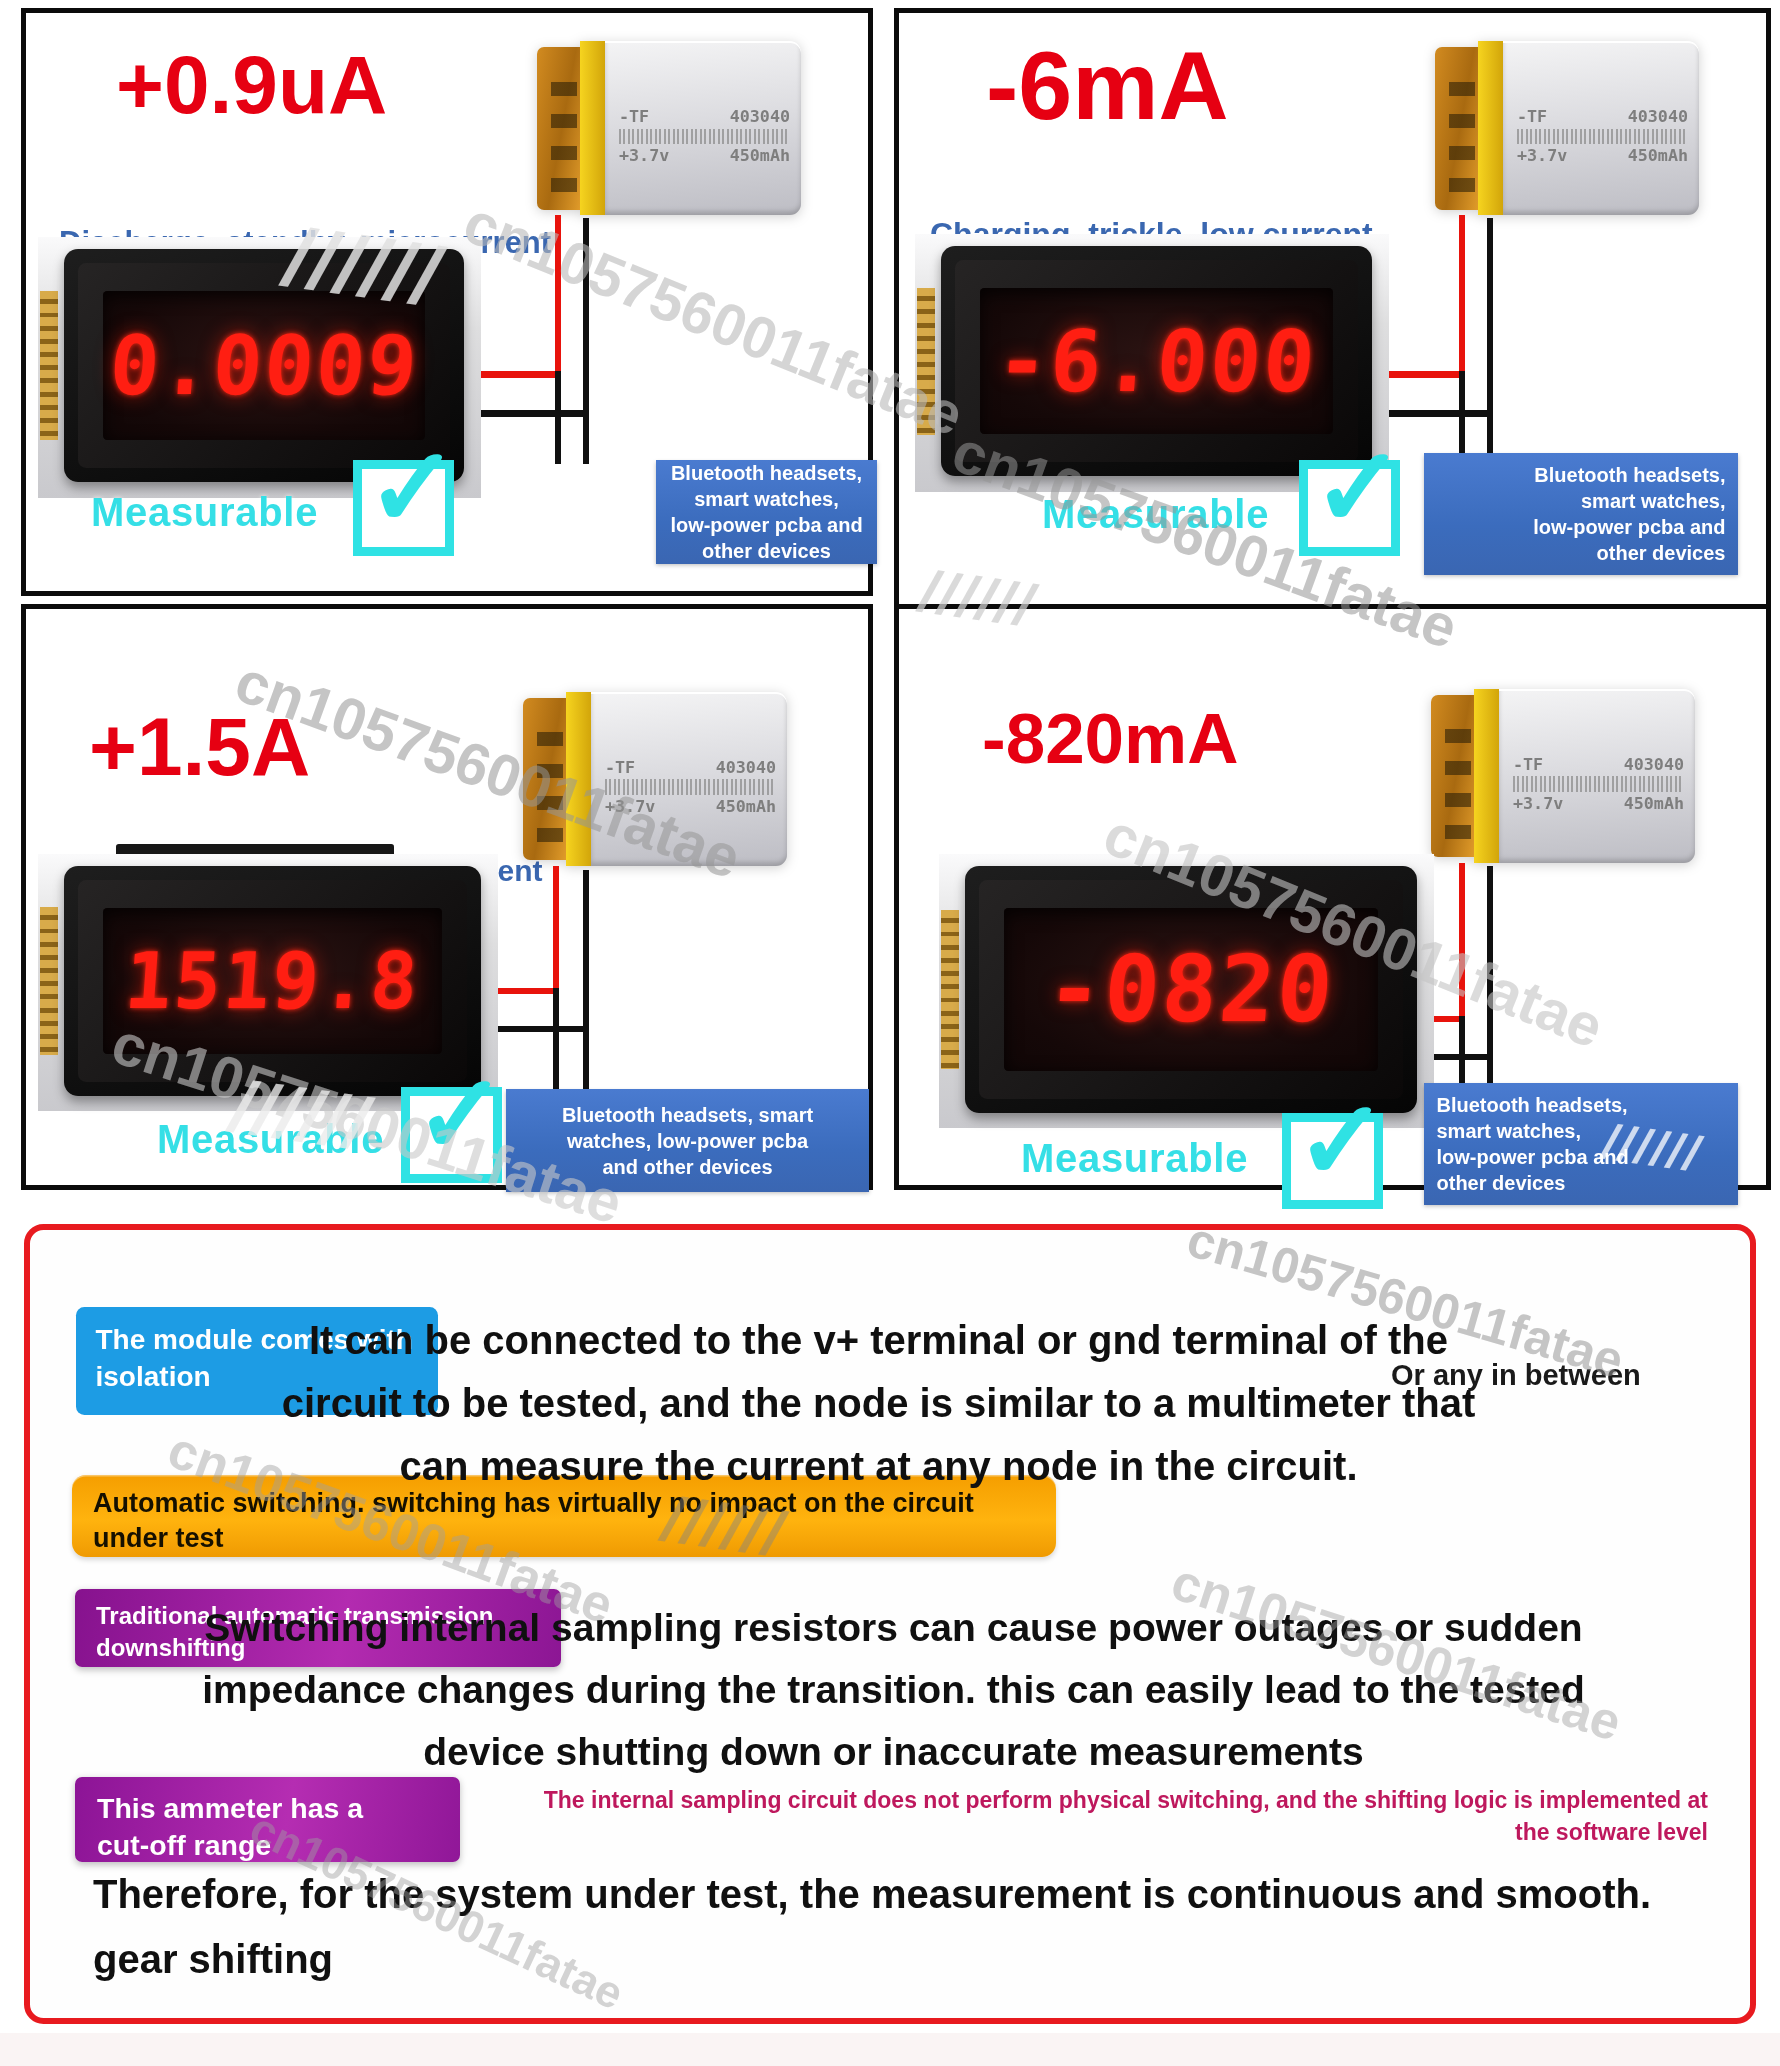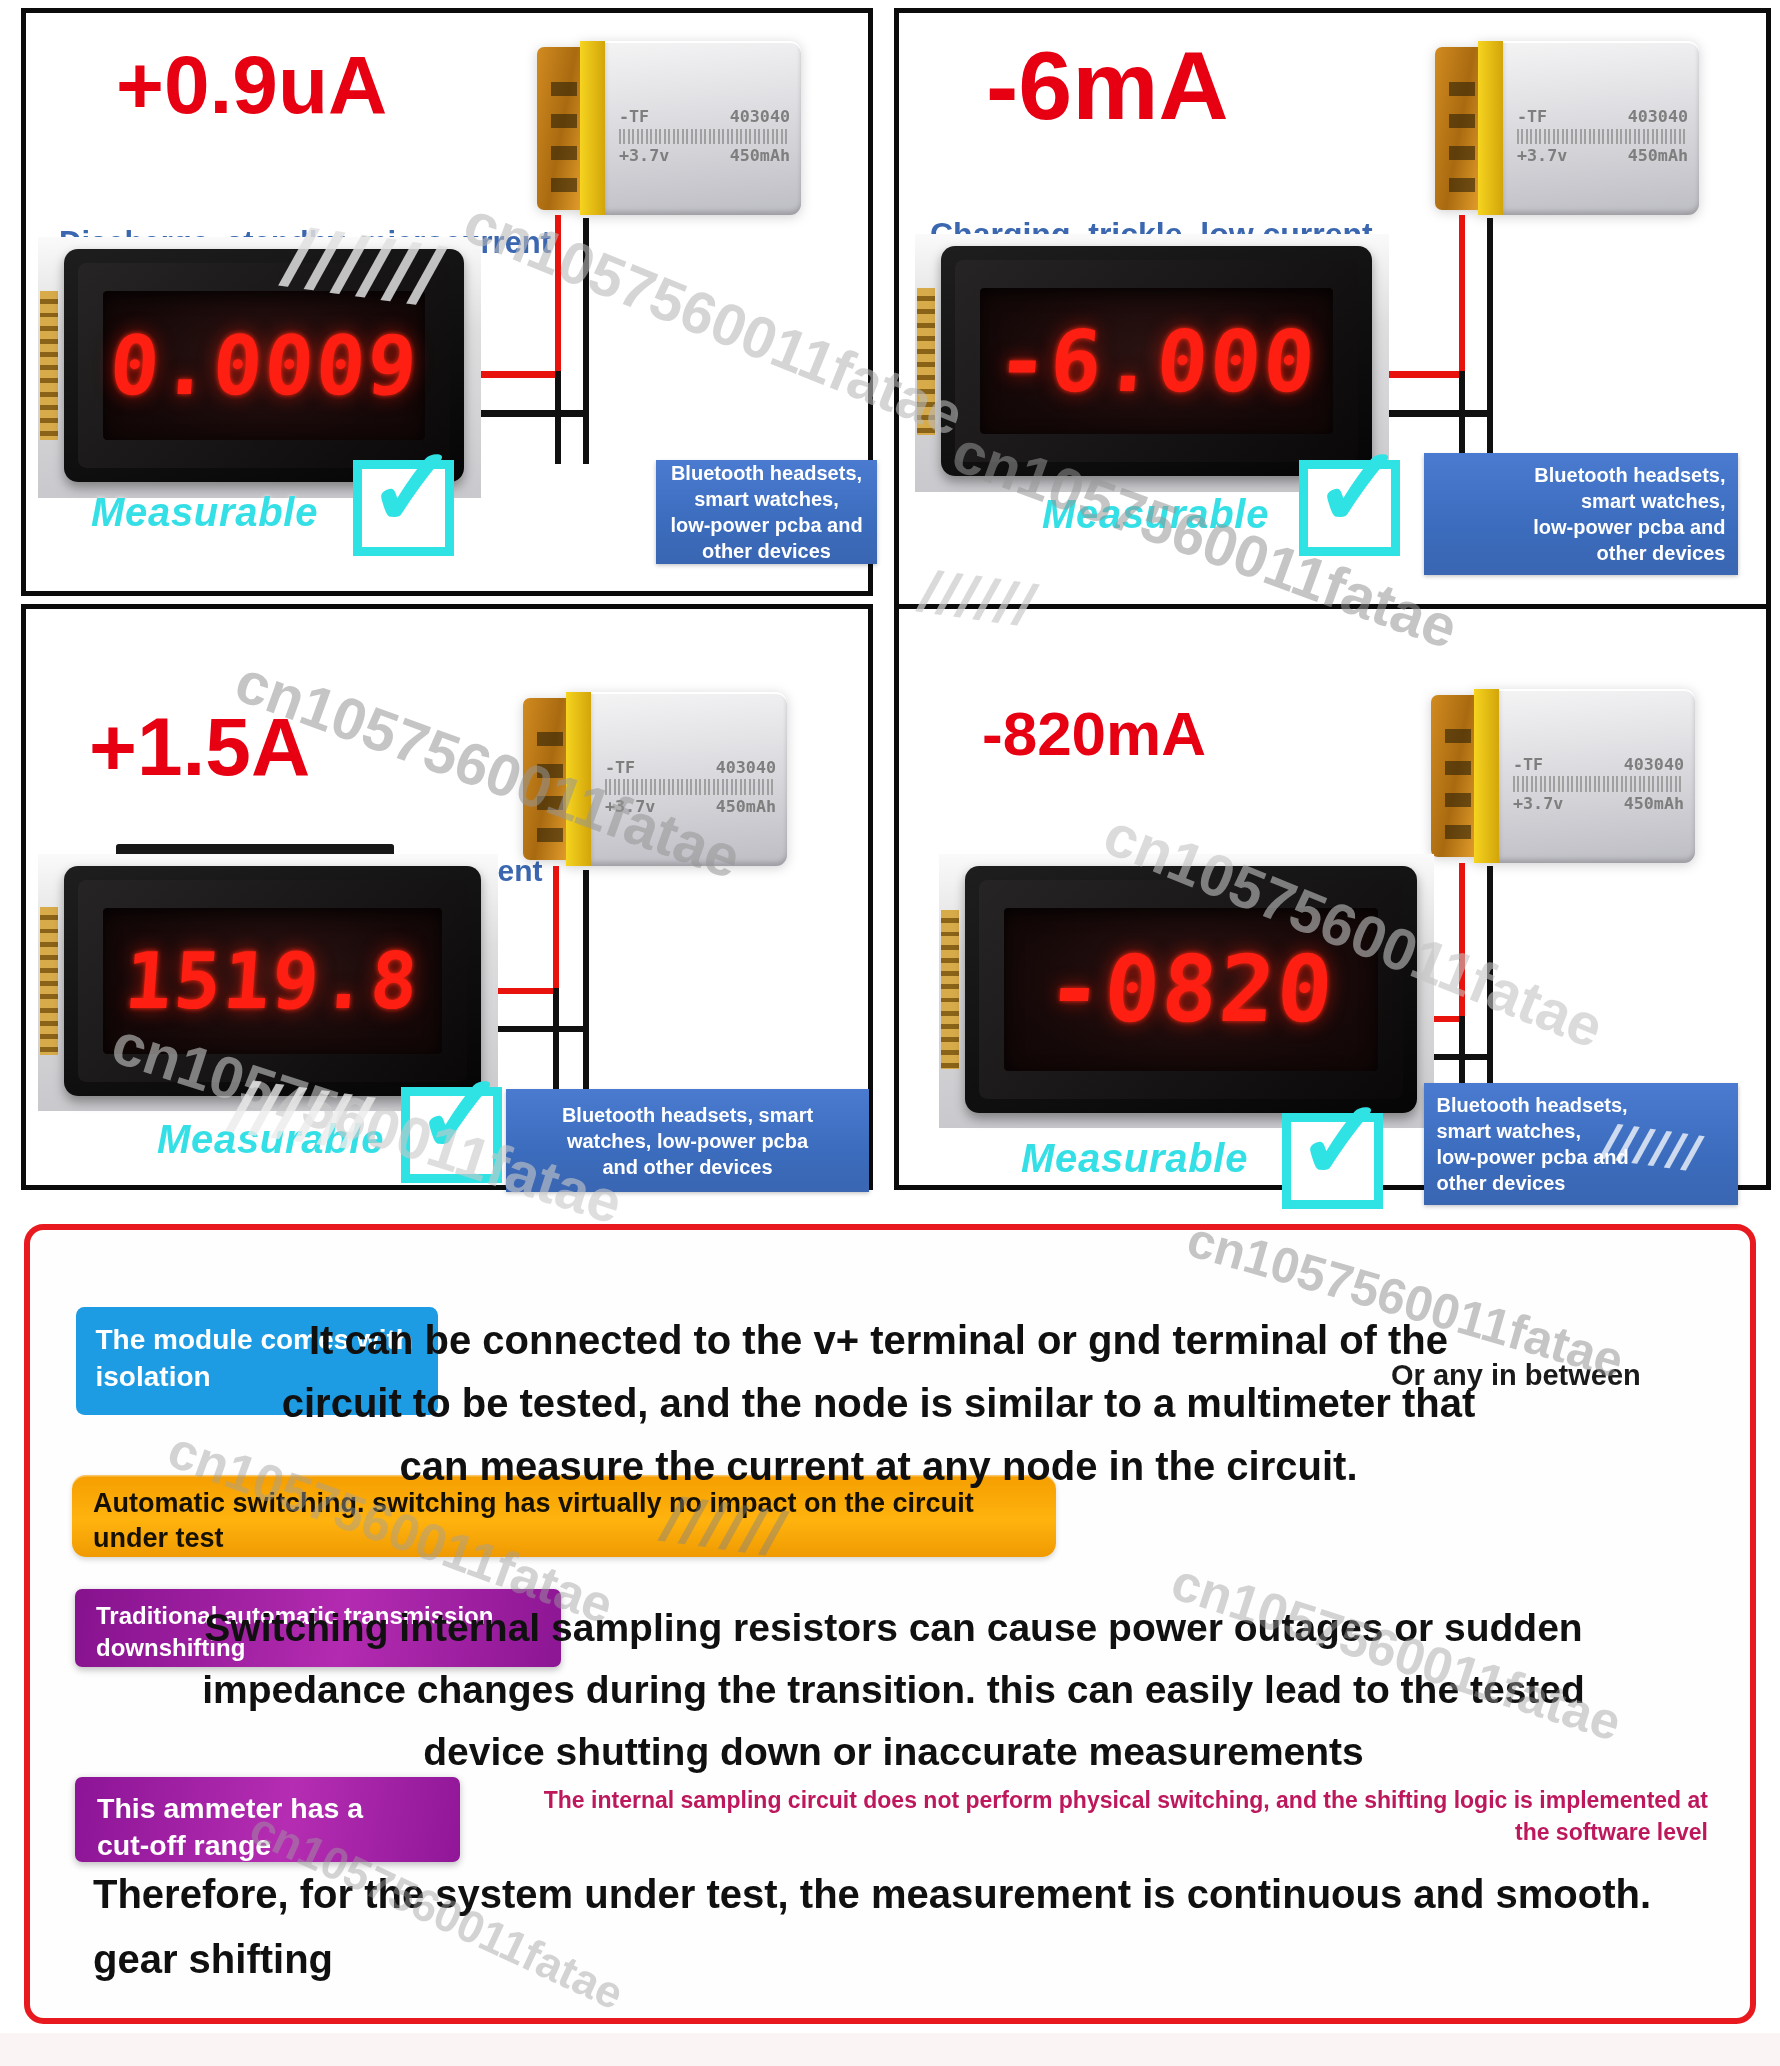--- a/index.html
+++ b/index.html
@@ -10,21 +10,21 @@
   .quad{position:absolute;background:#fff;border:5.6px solid #0b0b0b;box-sizing:border-box;}
   #q1{left:21px;top:8.3px;width:852px;height:588px;}
   #q2{left:894px;top:8.3px;width:877px;height:606px;}
   #q3{left:21px;top:604px;width:852px;height:586px;}
   #q4{left:894px;top:604px;width:877px;height:586px;}
 
   .q-title{position:absolute;font-weight:bold;color:#e60012;line-height:1;white-space:nowrap;}
   #q1 .q-title{left:90px;top:31px;font-size:82px;}
   #q2 .q-title{left:87px;top:24px;font-size:97px;}
   #q3 .q-title{left:63px;top:97px;font-size:82px;}
-  #q4 .q-title{left:83px;top:94px;font-size:62px;}
+  #q4 .q-title{left:83px;top:94px;font-size:71px;}
 
   .q-sub{position:absolute;font-weight:bold;color:#3a67b0;white-space:nowrap;}
   #q1 .q-sub{left:33px;top:212px;font-size:31px;}
   #q2 .q-sub{left:31px;top:203px;font-size:32px;}
   #q3 .q-sub{left:26.4px;top:245px;font-size:30px;}
   #q4 .q-sub{left:43px;top:246px;font-size:25px;}
 
   
   .battery{position:absolute;width:264px;height:174px;filter:drop-shadow(0 2.8px 5.6px rgba(0,0,0,.18));}
   #q1 .battery{left:511px;top:28px;}
@@ -92,21 +92,21 @@
       color:#ff1e12;letter-spacing:2.1px;
       text-shadow:0 0 5.6px rgba(255,40,20,.95),0 0 19.5px rgba(255,30,10,.55);}
   #q1 .digits{font-size:82px;}
   #q2 .digits{font-size:85px;}
   #q3 .digits{font-size:78px;}
   #q4 .digits{font-size:92px;}
   .topbar{position:absolute;left:90px;top:235px;width:278px;height:21px;background:#161616;border-radius:2.8px;}
 
   
   .measurable{position:absolute;font-weight:bold;color:#35dfe6;letter-spacing:0.7px;
-      text-shadow:0 0 4.2px rgba(255,255,255,.7);white-space:nowrap;font-style:italic;}
+      text-shadow:0 0 4.2px rgba(255,255,255,.7);white-space:nowrap;}
   #q1 .measurable{left:65px;top:477px;font-size:40px;}
   #q2 .measurable{left:143px;top:479px;font-size:40px;}
   #q3 .measurable{left:131px;top:508px;font-size:40px;}
   #q4 .measurable{left:122px;top:527px;font-size:40px;}
   .checkbox{position:absolute;width:83px;height:78px;border:9.7px solid #2fe2e4;background:#fff;}
   #q1 .checkbox{left:327px;top:447px;}
   #q2 .checkbox{left:400px;top:447px;}
   #q3 .checkbox{left:375px;top:478px;}
   #q4 .checkbox{left:383px;top:504px;}
   .check{position:absolute;left:4.2px;top:-36px;font-size:111px;line-height:1;color:#2fe2e4;font-weight:bold;}

